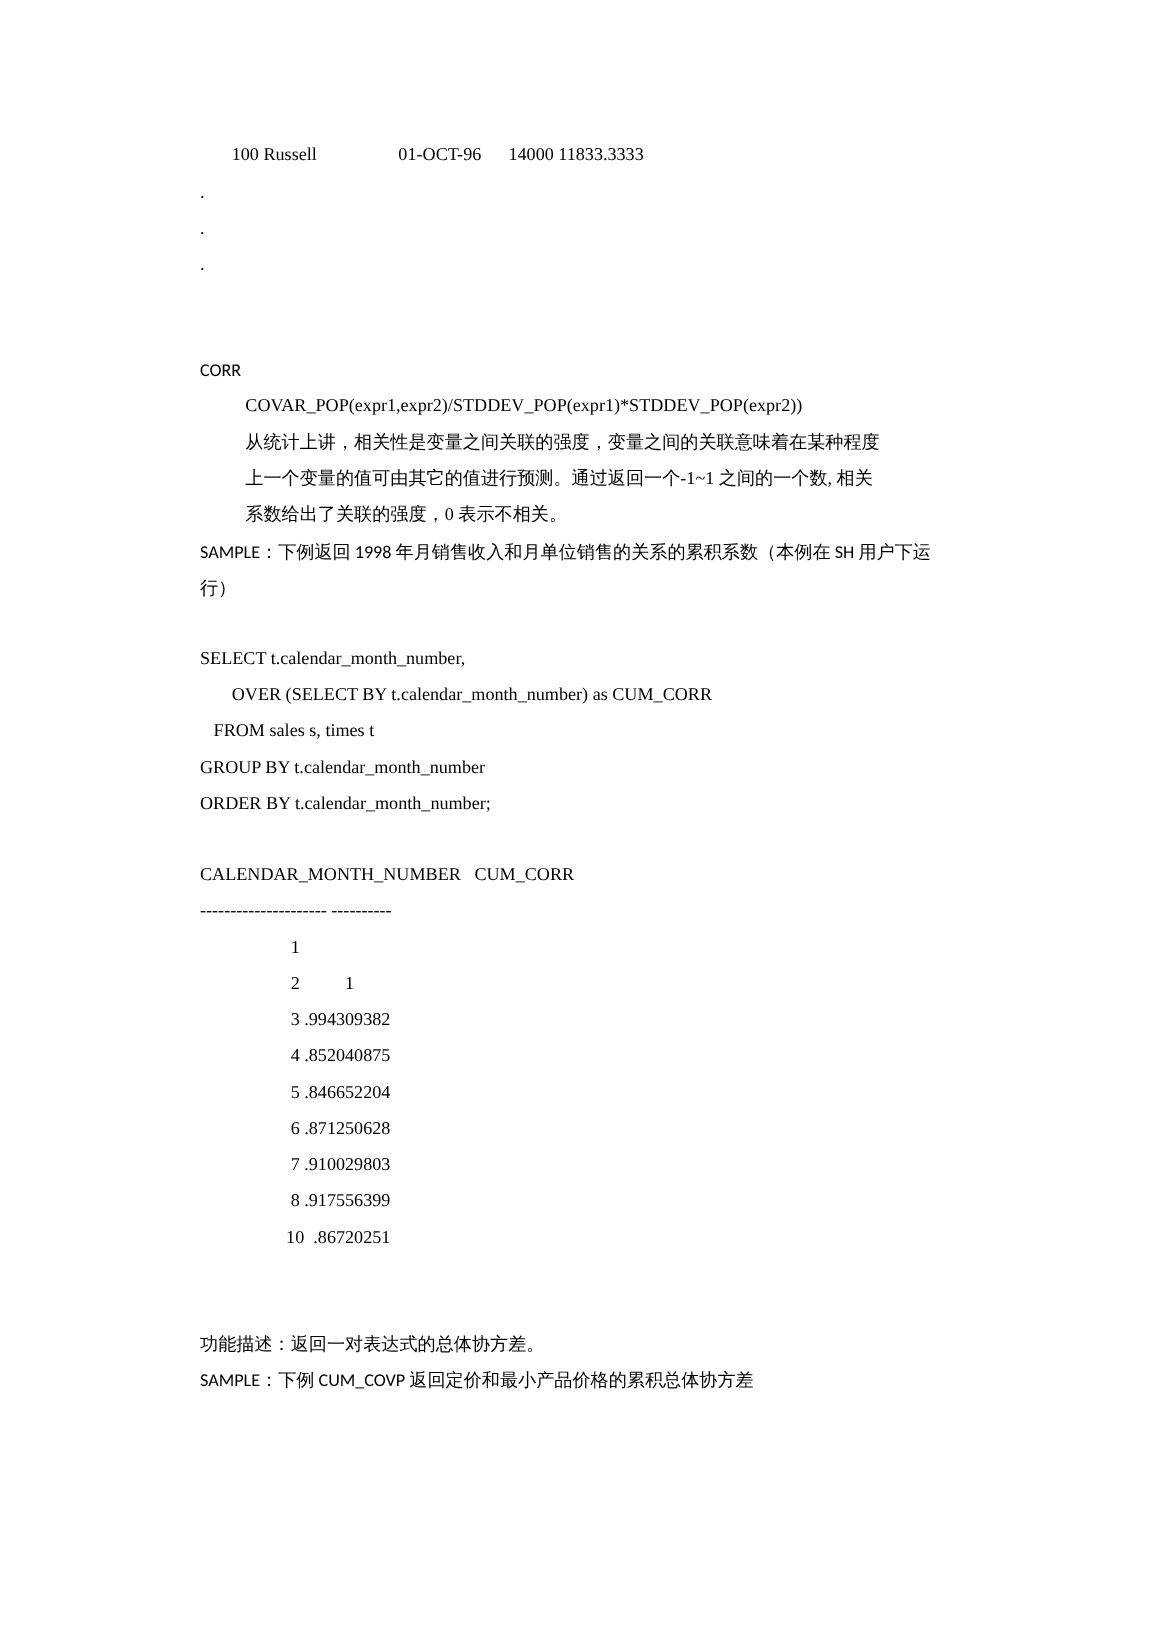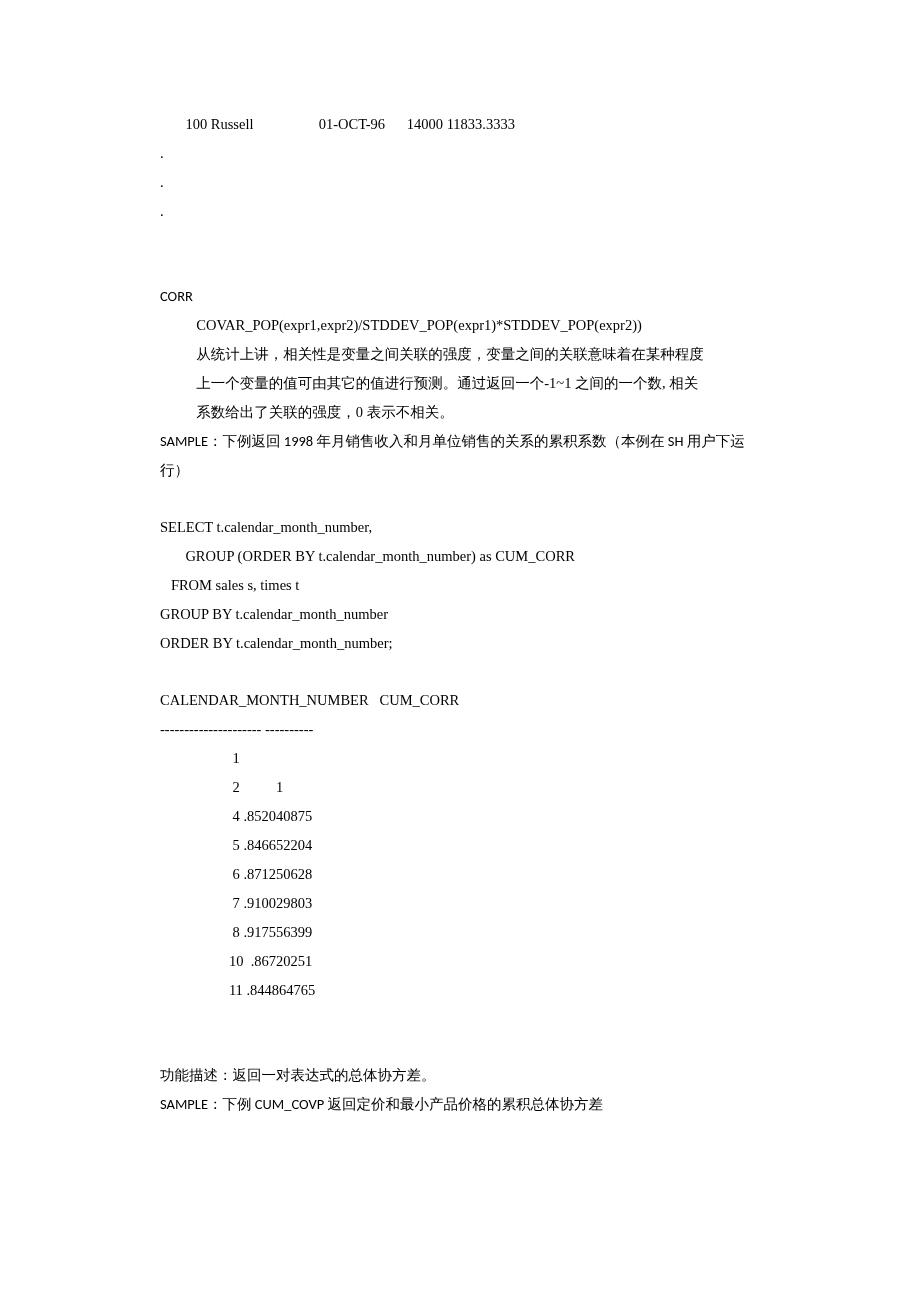--- a/index.html
+++ b/index.html
@@ -46,38 +46,38 @@
     <div>CORR</div>
     <div class="pre">          COVAR_POP(expr1,expr2)/STDDEV_POP(expr1)*STDDEV_POP(expr2))</div>
     <div class="pre">          从统计上讲，相关性是变量之间关联的强度，变量之间的关联意味着在某种程度</div>
     <div class="pre">          上一个变量的值可由其它的值进行预测。通过返回一个-1~1 之间的一个数, 相关</div>
     <div class="pre">          系数给出了关联的强度，0 表示不相关。</div>
     <div>SAMPLE：下例返回 1998 年月销售收入和月单位销售的关系的累积系数（本例在 SH 用户下运行）</div>
 
     <div class="small-gap"></div>
 
     <div class="pre">SELECT t.calendar_month_number,</div>
-    <div class="pre">       GROUP (ORDER BY t.calendar_month_number) as CUM_CORR</div>
+    <div class="pre">       OVER (SELECT BY t.calendar_month_number) as CUM_CORR</div>
     <div class="pre">   FROM sales s, times t</div>
     <div class="pre">GROUP BY t.calendar_month_number</div>
     <div class="pre">ORDER BY t.calendar_month_number;</div>
 
     <div class="small-gap"></div>
 
     <div class="pre">CALENDAR_MONTH_NUMBER   CUM_CORR</div>
     <div class="pre">--------------------- ----------</div>
     <div class="pre">                    1</div>
     <div class="pre">                    2          1</div>
+    <div class="pre">                    3 .994309382</div>
     <div class="pre">                    4 .852040875</div>
     <div class="pre">                    5 .846652204</div>
     <div class="pre">                    6 .871250628</div>
     <div class="pre">                    7 .910029803</div>
     <div class="pre">                    8 .917556399</div>
     <div class="pre">                   10  .86720251</div>
-    <div class="pre">                   11 .844864765</div>
   </div>
 
   <div class="section-gap"></div>
 
   <div>
     <div>功能描述：返回一对表达式的总体协方差。</div>
     <div>SAMPLE：下例 CUM_COVP 返回定价和最小产品价格的累积总体协方差</div>
 
   </div>
 

